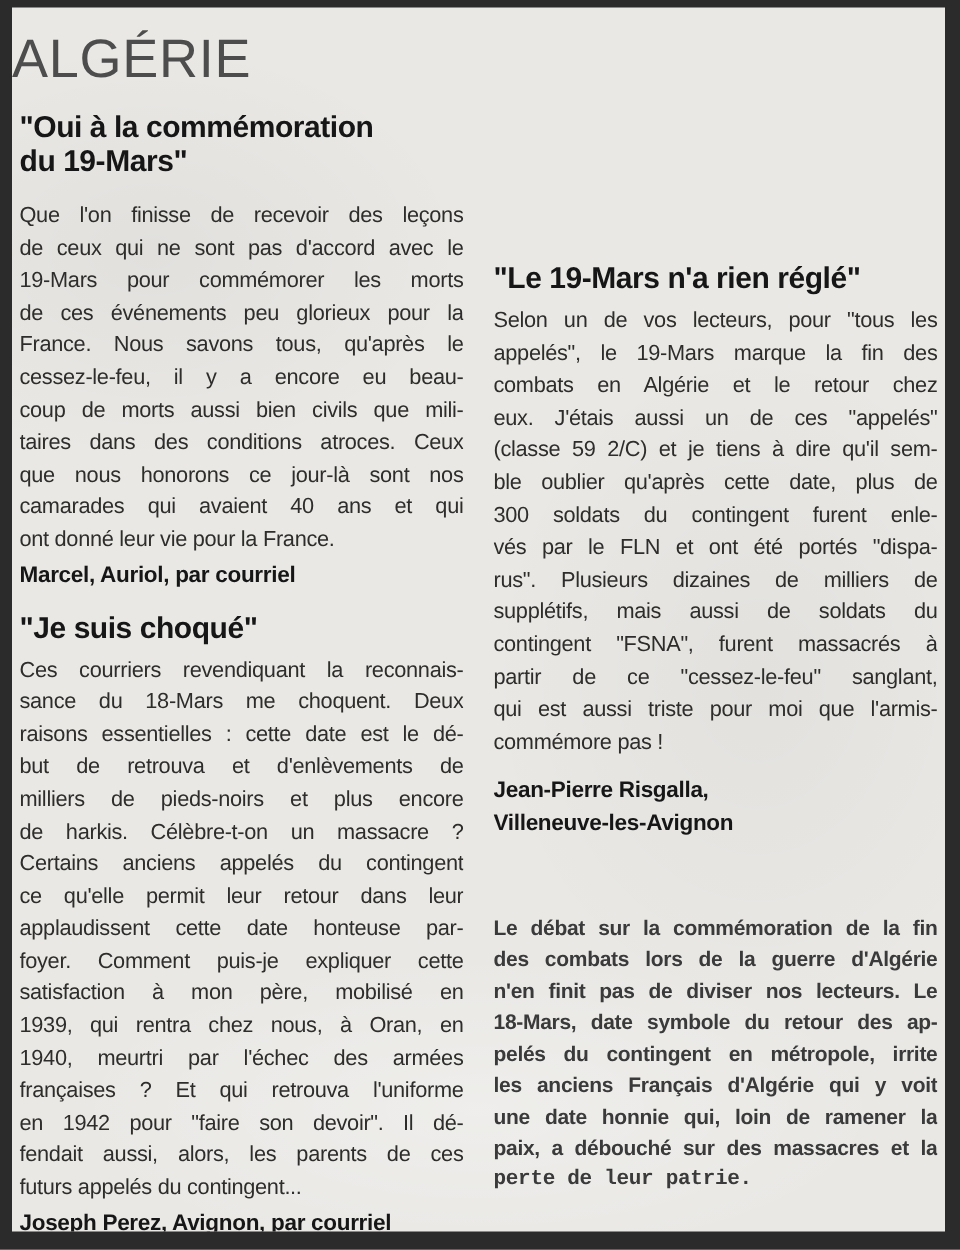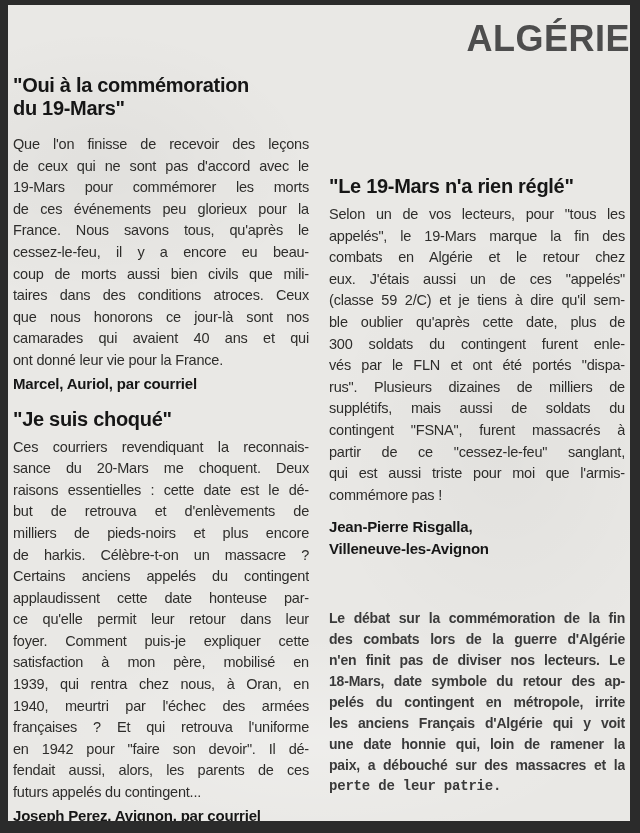--- a/index.html
+++ b/index.html
@@ -23,24 +23,24 @@
     background-image:
       radial-gradient(ellipse 300px 200px at 15% 20%, rgba(0,0,0,0.035), transparent 70%),
       radial-gradient(ellipse 260px 320px at 80% 55%, rgba(0,0,0,0.03), transparent 70%),
       radial-gradient(ellipse 400px 150px at 50% 90%, rgba(255,255,255,0.25), transparent 70%);
     border-style: solid;
     border-color: var(--frame);
     border-width: 5px 10px 12px 8px;
     overflow: hidden;
   }
   .title {
-    text-align: right;
+    text-align: left;
     font-size: 36px;
     line-height: 40px;
-    font-weight: bold;
+    font-weight: normal;
     letter-spacing: 0.5px;
     color: var(--title-ink);
     margin: 14px 0 8px 0;
   }
   .columns {
     display: flex;
     gap: 20px;
     padding: 0 5px;
   }
   .col {
@@ -127,28 +127,28 @@
             <div class="line">camarades qui avaient 40 ans et qui</div>
             <div class="line">ont donné leur vie pour la France.</div>
           </div>
         <div class="sig">Marcel, Auriol, par courriel</div>
       </section>
 
       <section class="article article-2">
         <h2 class="heading">"Je suis choqué"</h2>
         <div class="para">
             <div class="line">Ces courriers revendiquant la reconnais-</div>
-            <div class="line">sance du 20-Mars me choquent. Deux</div>
+            <div class="line">sance du 18-Mars me choquent. Deux</div>
             <div class="line">raisons essentielles : cette date est le dé-</div>
             <div class="line">but de retrouva et d'enlèvements de</div>
             <div class="line">milliers de pieds-noirs et plus encore</div>
             <div class="line">de harkis. Célèbre-t-on un massacre ?</div>
             <div class="line">Certains anciens appelés du contingent</div>
+            <div class="line">ce qu'elle permit leur retour dans leur</div>
             <div class="line">applaudissent cette date honteuse par-</div>
-            <div class="line">ce qu'elle permit leur retour dans leur</div>
             <div class="line">foyer. Comment puis-je expliquer cette</div>
             <div class="line">satisfaction à mon père, mobilisé en</div>
             <div class="line">1939, qui rentra chez nous, à Oran, en</div>
             <div class="line">1940, meurtri par l'échec des armées</div>
             <div class="line">françaises ? Et qui retrouva l'uniforme</div>
             <div class="line">en 1942 pour "faire son devoir". Il dé-</div>
             <div class="line">fendait aussi, alors, les parents de ces</div>
             <div class="line">futurs appelés du contingent...</div>
           </div>
         <div class="sig">Joseph Perez, Avignon, par courriel</div>

